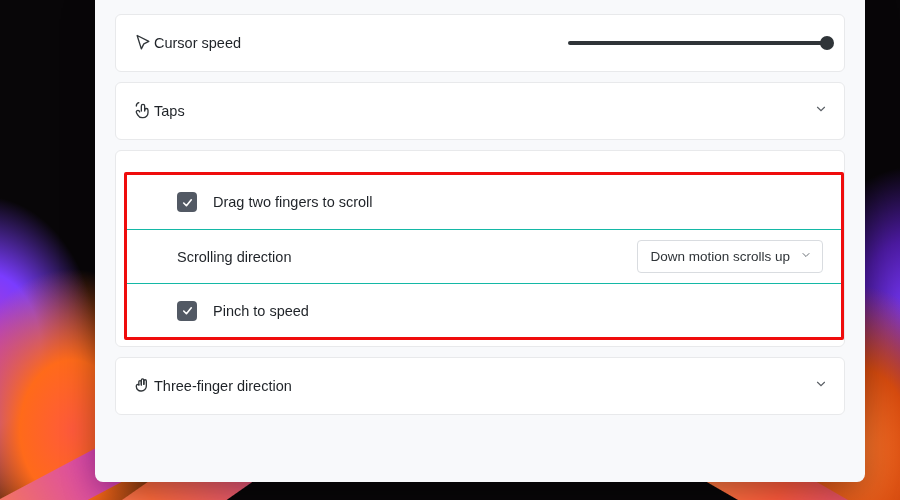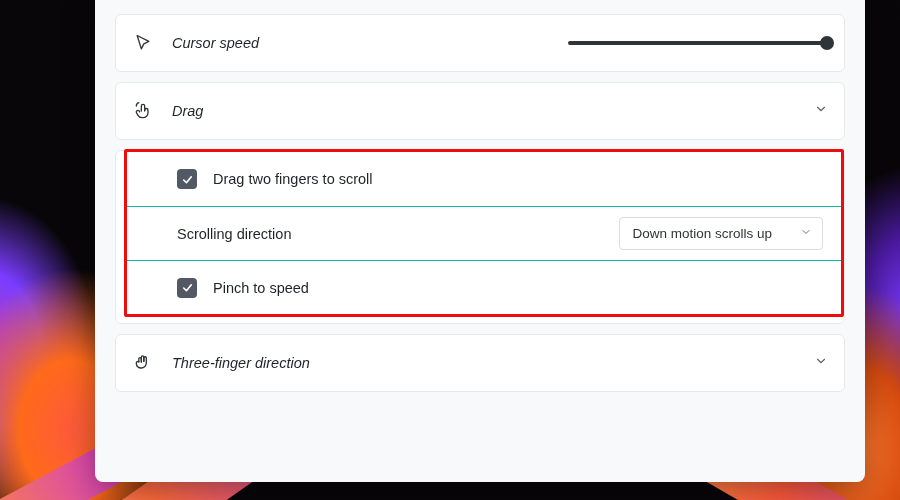--- a/index.html
+++ b/index.html
@@ -43,42 +43,41 @@
     background: #fff;
     border: 1px solid #e8e9eb;
     border-radius: 6px;
     margin-bottom: 10px;
   }
   .row {
     display: flex;
     align-items: center;
     min-height: 56px;
     padding: 0 16px;
-    gap: 18px;
-    font-style: italic;
   }
   .row + .row-sep, .subrow + .subrow { border-top: 1px solid #14b8a6; }
   .icon { width: 22px; height: 22px; color: #2f3438; flex: 0 0 22px; display:flex; align-items:center; justify-content:center;}
   .label { color: #1f2328; font-size: 14.5px; flex: 1; }
   .chev { color: #5b6066; }
 
   .slider-track {
     position: relative;
     width: 260px; height: 4px;
     background: #2f3438;
     border-radius: 2px;
   }
   .slider-thumb {
     position: absolute; right: -6px; top: 50%; transform: translateY(-50%);
     width: 14px; height: 14px; border-radius: 50%;
     background: #2f3438;
   }
 
   .expanded-body {
     padding: 0 0 6px 8px;
+    margin-top: 23px;
   }
   .highlight {
     border: 3px solid #ef0c0c;
     border-radius: 2px;
     margin-top: -2px;
   }
   .subrow {
     display: flex;
     align-items: center;
     min-height: 54px;
@@ -88,21 +87,21 @@
   .checkbox {
     width: 20px; height: 20px;
     background: #525964;
     border-radius: 4px;
     display: flex; align-items: center; justify-content: center;
     flex: 0 0 20px;
   }
   .checkbox svg { stroke: #fff; }
 
   .select {
-    display: flex; align-items: center; gap: 28px;
+    display: flex; align-items: center; gap: 10px;
     border: 1px solid #d9dce0;
     background: #fff;
     border-radius: 4px;
     padding: 8px 10px 8px 12px;
     font-size: 13.5px;
     color: #2f3438;
   }
   .select .chev-small { color: #6a7076; }
 </style>
 </head>
@@ -132,21 +131,21 @@
 
   <div class="card">
     <div class="row">
       <span class="icon">
         <svg width="20" height="20" viewBox="0 0 24 24" fill="none" stroke="currentColor" stroke-width="1.6" stroke-linecap="round" stroke-linejoin="round">
           <path d="M10 12V6a2 2 0 1 1 4 0v6"></path>
             <path d="M14 11a2 2 0 1 1 4 0v3a6 6 0 0 1-6 6h-1a6 6 0 0 1-5.2-3l-1.5-2.6a2 2 0 0 1 3-2.6L8 13"></path>
           <path d="M4 6c0-3 3-4 3-4"></path>
         </svg>
       </span>
-      <span class="label">Drag</span>
+      <span class="label">Taps</span>
       <span class="chev">
         <svg width="14" height="14" viewBox="0 0 24 24" fill="none" stroke="currentColor" stroke-width="2" stroke-linecap="round">
             <polyline points="6 9 12 15 18 9"></polyline>
           </svg>
       </span>
     </div>
   </div>
 
   <div class="card">
     <div class="expanded-body">

